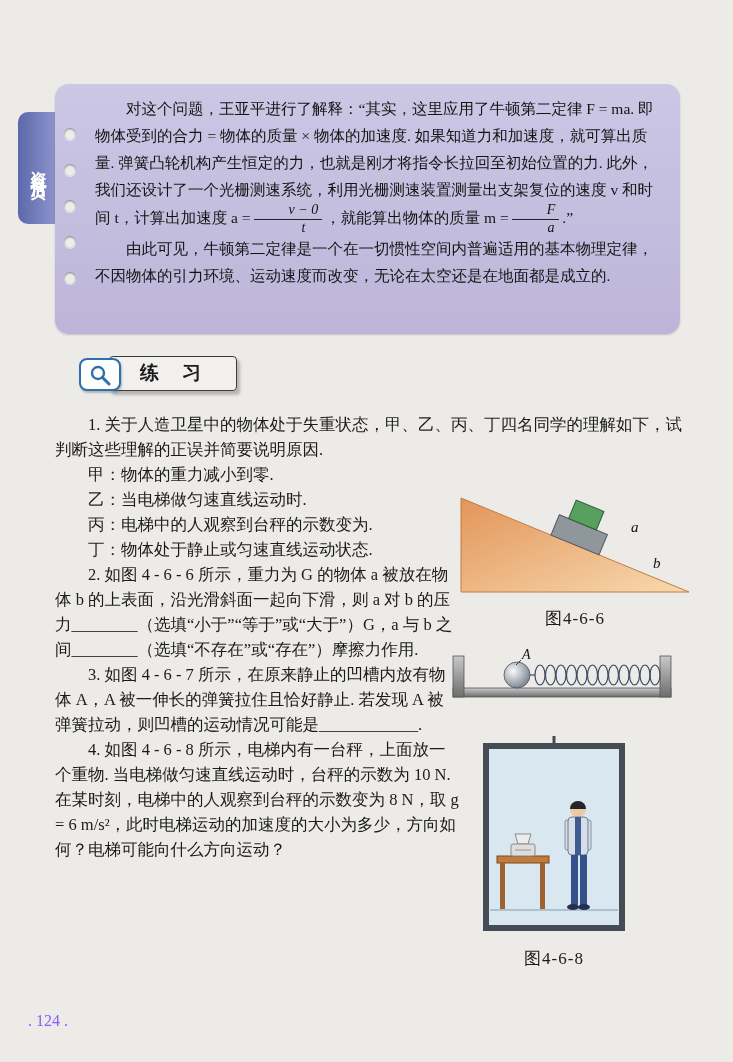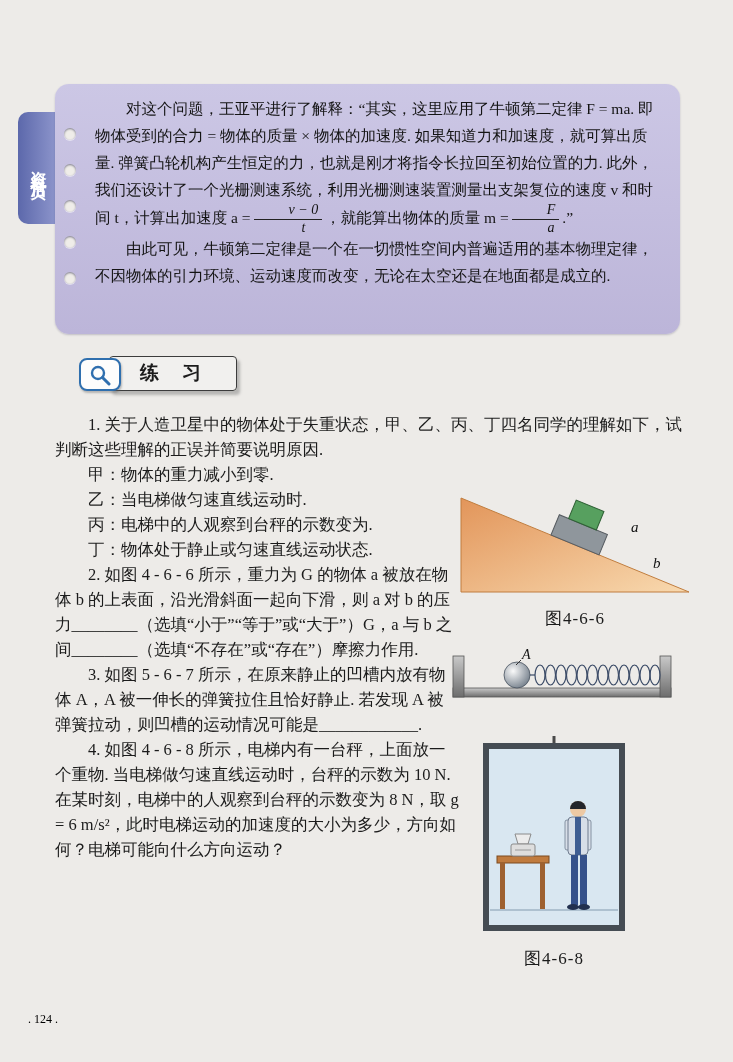--- a/index.html
+++ b/index.html
@@ -73,21 +73,21 @@
   .opt { text-indent:2em; }
 
   
   .figure { position:absolute; text-align:center; }
   .fig-466 { left:402px; top:80px;  width:236px; }
   .fig-467 { left:396px; top:236px; width:222px; }
   .fig-468 { left:424px; top:324px; width:150px; }
   .fig-caption { font-size:17px; margin-top:5px; letter-spacing:1px; }
 
   
-  .page-number { position:absolute; left:28px; top:1012px; font-size:12px; color:#000000; }
+  .page-number { position:absolute; left:28px; top:1012px; font-size:16px; color:#8b5cf6; }
 </style>
 </head>
 <body>
 
 <div class="page">
 
   <div class="info-tab">
     <span>资料活页</span>
   </div>
 
@@ -114,21 +114,21 @@
     <div class="ph-label">练 习</div>
   </div>
 
   <div class="practice-body">
     <p>1. 关于人造卫星中的物体处于失重状态，甲、乙、丙、丁四名同学的理解如下，试判断这些理解的正误并简要说明原因.</p>
     <div class="opt">甲：物体的重力减小到零.</div>
     <div class="opt">乙：当电梯做匀速直线运动时.</div>
     <div class="opt">丙：电梯中的人观察到台秤的示数变为.</div>
     <div class="opt">丁：物体处于静止或匀速直线运动状态.</div>
     <p class="prob-narrow">2. 如图 4 - 6 - 6 所示，重力为 G 的物体 a 被放在物体 b 的上表面，沿光滑斜面一起向下滑，则 a 对 b 的压力________（选填“小于”“等于”或“大于”）G，a 与 b 之间________（选填“不存在”或“存在”）摩擦力作用.</p>
-    <p class="prob-narrow">3. 如图 5 - 6 - 7 所示，在原来静止的凹槽内放有物体 A，A 被一伸长的弹簧拉住且恰好静止. 若发现 A 被弹簧拉动，则凹槽的运动情况可能是____________.</p>
+    <p class="prob-narrow">3. 如图 4 - 6 - 7 所示，在原来静止的凹槽内放有物体 A，A 被一伸长的弹簧拉住且恰好静止. 若发现 A 被弹簧拉动，则凹槽的运动情况可能是____________.</p>
     <p class="prob-narrow">4. 如图 4 - 6 - 8 所示，电梯内有一台秤，上面放一个重物. 当电梯做匀速直线运动时，台秤的示数为 10 N. 在某时刻，电梯中的人观察到台秤的示数变为 8 N，取 g = 6 m/s²，此时电梯运动的加速度的大小为多少，方向如何？电梯可能向什么方向运动？</p>
 
     <div class="figure fig-466">
       <svg width="236" height="102" viewBox="0 0 236 102">
         <defs>
           <linearGradient id="g466" x1="0" y1="0" x2="1" y2="1">
             <stop offset="0" stop-color="#e2955a"></stop>
             <stop offset="1" stop-color="#f8d9af"></stop>
           </linearGradient>
         </defs>

